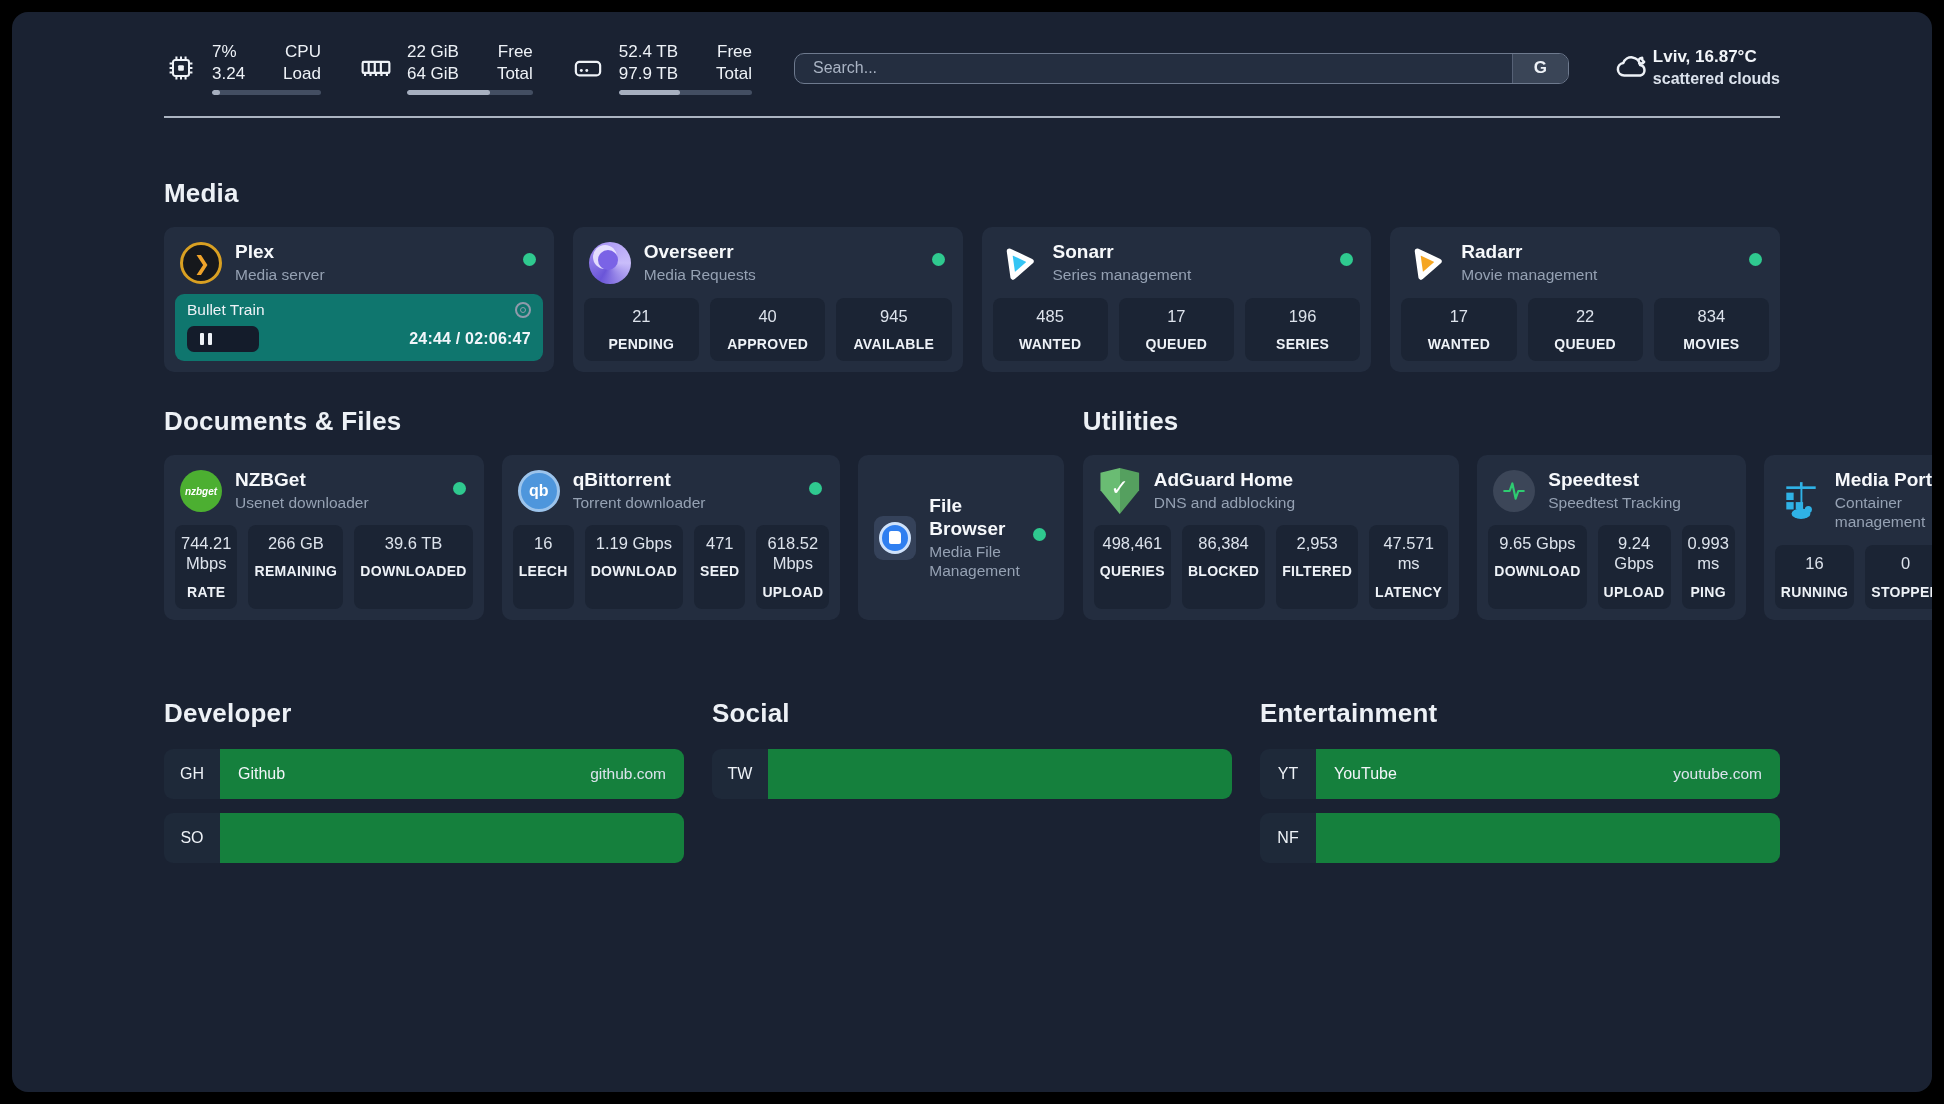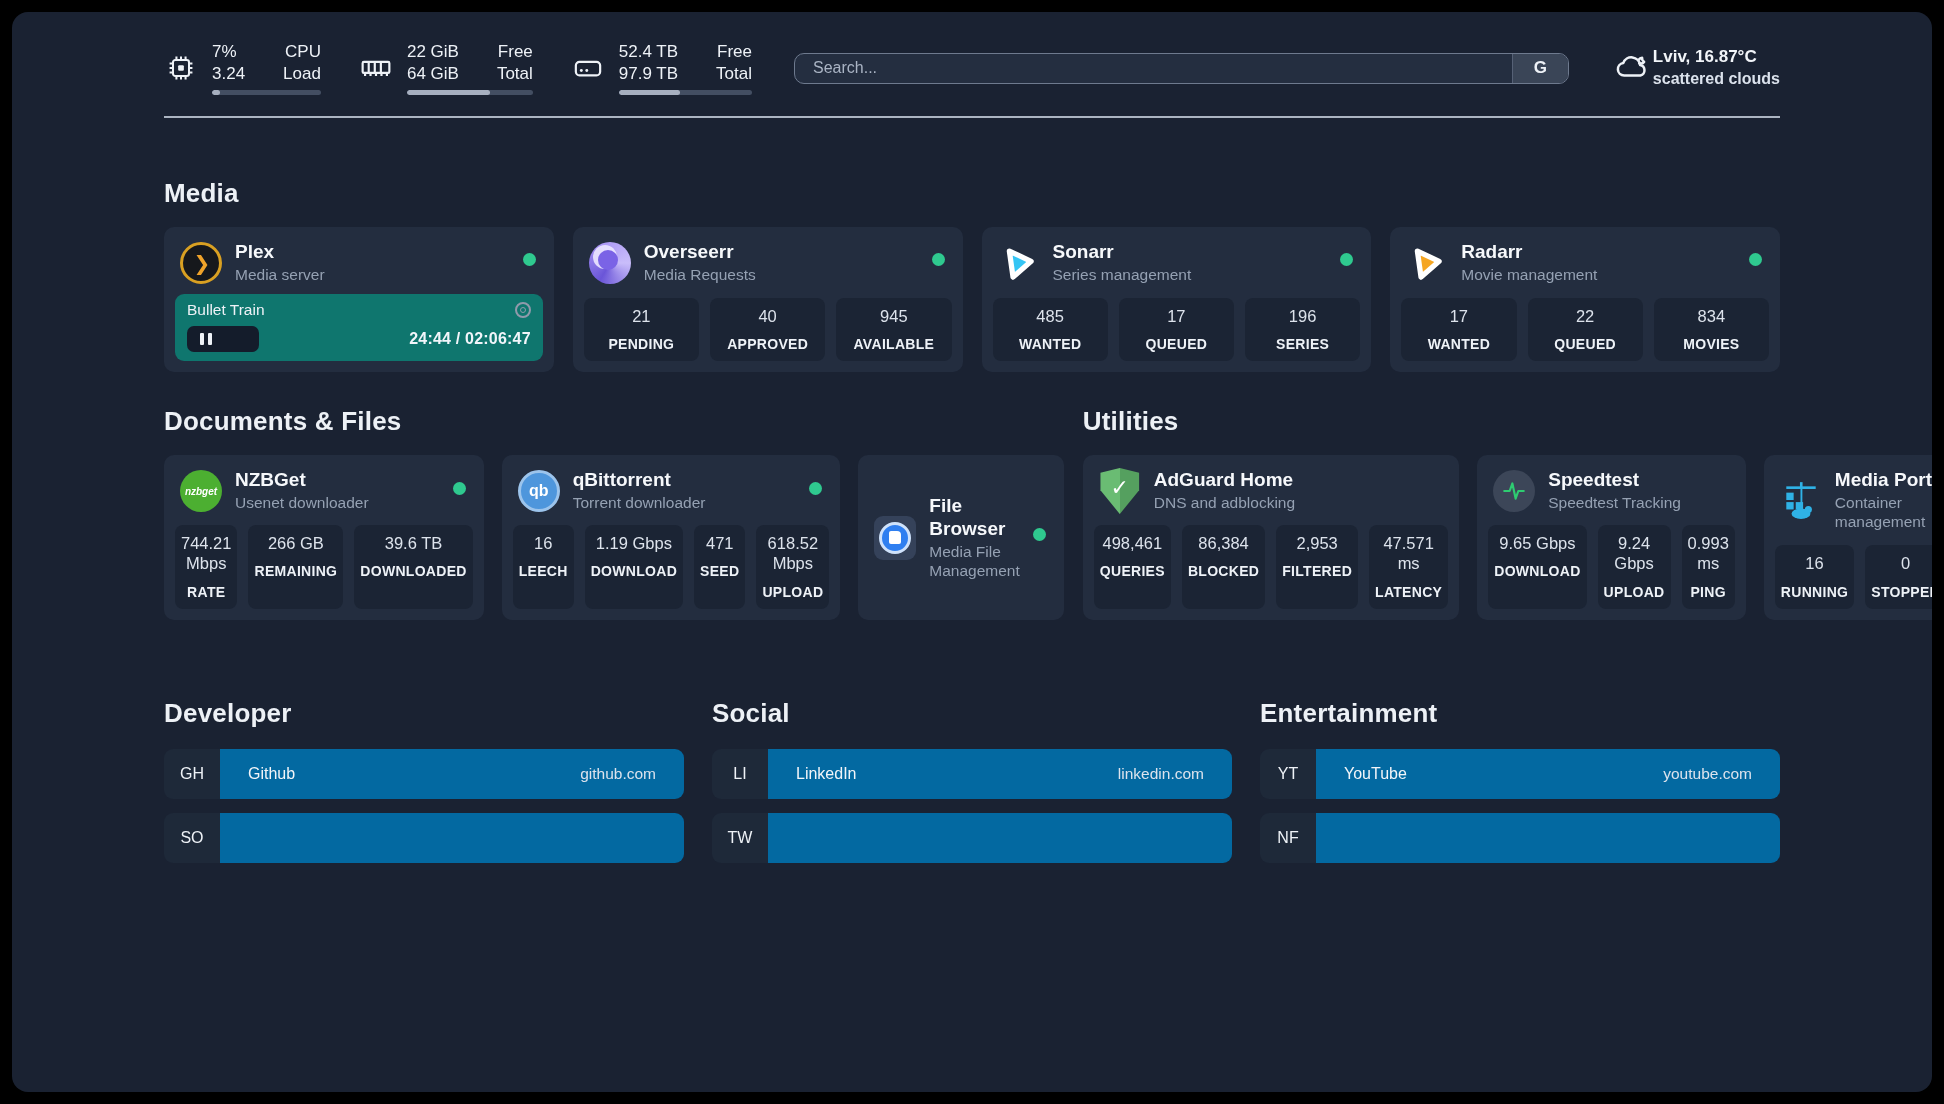--- a/index.html
+++ b/index.html
@@ -85,21 +85,21 @@
   .two-col { display:grid; grid-template-columns:1fr 1fr; gap:19px; margin-top:34px; }
   .col-stack { display:flex; flex-direction:row; gap:18px; margin-top:18px; }
   .card.slim { min-height:76px; justify-content:center; }
   .card.slim .card-head { padding:14px 18px 14px 16px; }
 
   
   .bookmarks { display:grid; grid-template-columns:1fr 1fr 1fr; gap:28px; margin-top:78px; }
   .bm-list { display:flex; flex-direction:column; gap:14px; margin-top:20px; }
   .bm-row { display:flex; height:50px; cursor:pointer; }
   .bm-abbr { width:56px; flex:none; background:#1e2939; border-radius:9px 0 0 9px; display:flex; align-items:center; justify-content:center; font-size:16px; color:#eef2f7; }
-  .bm-main { flex:1; background:#0369a1; border-radius:0 9px 9px 0; display:flex; align-items:center; justify-content:space-between; padding:0 28px; }
+  .bm-main { flex:1; background:#15803d; border-radius:0 9px 9px 0; display:flex; align-items:center; justify-content:space-between; padding:0 18px; }
   .bm-name { font-size:16px; color:#f2f5f9; }
   .bm-url { font-size:15.5px; color:#dce3ed; }
 </style>
 </head>
 <body>
 
 <div class="frame">
 <div class="page">
 
   <header class="topbar">
@@ -514,27 +514,20 @@
           </span>
         </div>
 
       </div>
     </section>
 
     <section>
       <h2 class="section-title">Social</h2>
       <div class="bm-list">
         <div class="bm-row">
-          <span class="bm-abbr">LI</span>
-          <span class="bm-main">
-            <span class="bm-name">LinkedIn</span>
-            <span class="bm-url">linkedin.com</span>
-          </span>
-        </div>
-        <div class="bm-row">
           <span class="bm-abbr">TW</span>
           <span class="bm-main">
             
             
           </span>
         </div>
       </div>
     </section>
 
     <section>

